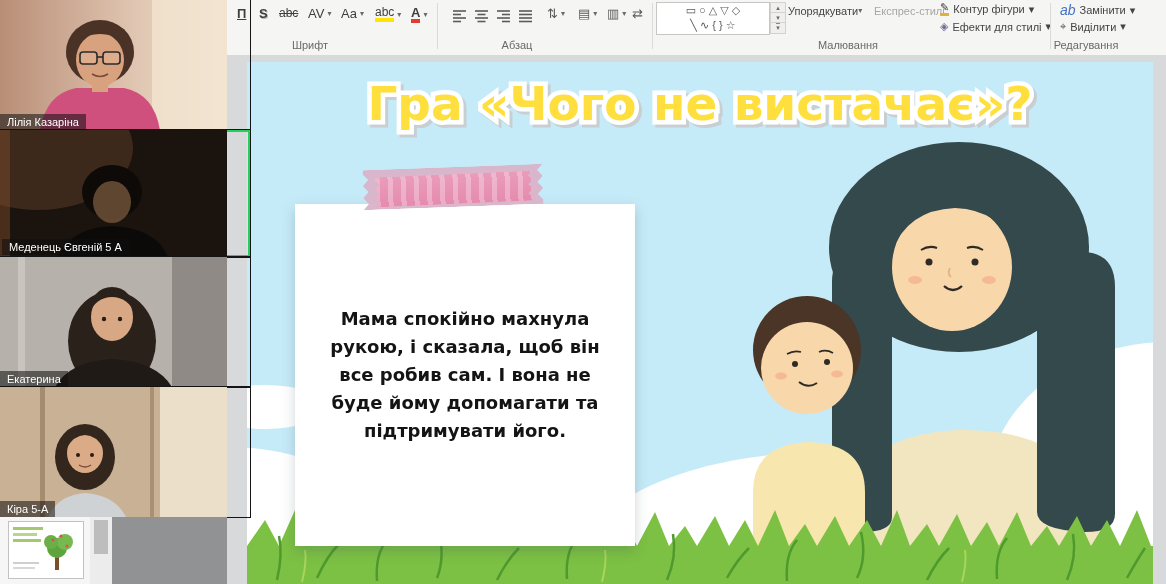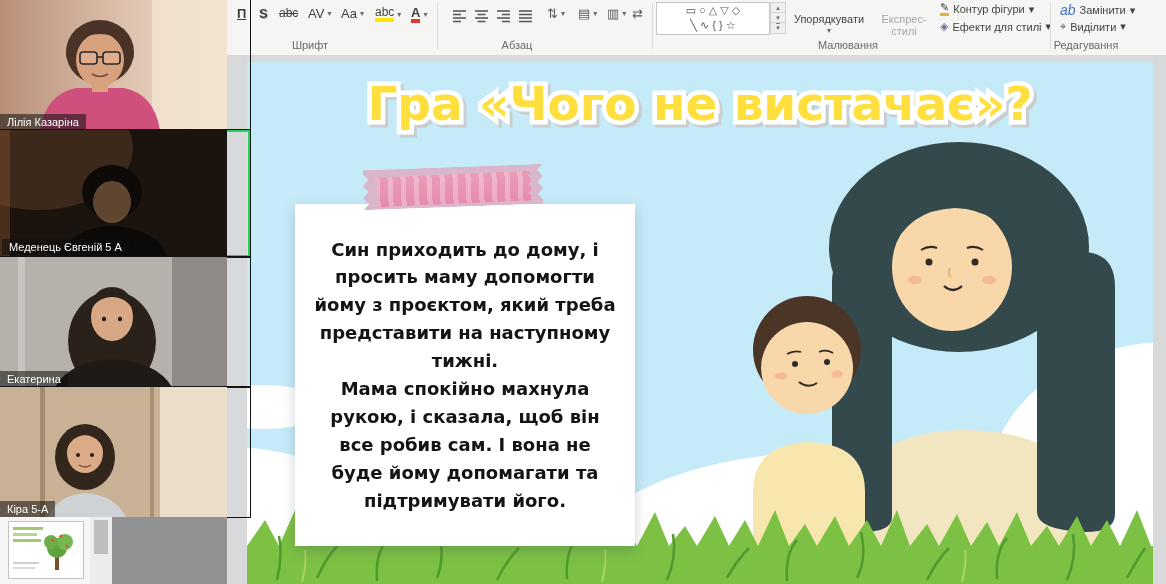--- a/index.html
+++ b/index.html
@@ -20,22 +20,22 @@
   .grp-label{position:absolute;top:39px;font-size:11px;color:#6b6968;text-align:center;}
   .vsep{position:absolute;top:3px;height:46px;width:1px;background:#dcdad8;}
   .align-svg{display:block;}
   .glyph{font-size:13px;color:#5a5a5a;}
   .gallery{position:absolute;left:656px;top:2px;width:112px;height:31px;background:#fff;
            border:1px solid #c8c6c4;font-size:11px;line-height:15px;color:#5a5a5a;
            text-align:center;overflow:hidden;}
   .gal-nav{position:absolute;left:770px;width:14px;height:10px;font-size:7px;color:#6b6968;
            text-align:center;line-height:10px;background:#f0efed;border:1px solid #d4d2d0;}
   .more-bar{border-top:1px solid #8a8886;}
-  .stack-btn{position:absolute;display:flex;flex-direction:column;align-items:center;
-             font-size:11px;color:#444;line-height:12px;margin-top:8px;}
+  .stack-btn{position:absolute;display:flex;align-items:flex-start;
+             font-size:11px;color:#444;line-height:12px;}
   .stack-btn .caret{font-size:8px;color:#6b6968;}
   .dim{color:#a8a6a4;}
   .row-btn{position:absolute;display:flex;align-items:center;gap:4px;font-size:11px;color:#444;}
   .pen-ic{font-size:11px;border-bottom:3px solid #e0b13c;line-height:11px;}
   .mini-ic{font-size:11px;color:#7a6a9a;}
   .ab-ic{font-size:14px;color:#4472c4;font-style:italic;}
 
   
   .workarea{position:absolute;left:227px;top:55px;right:0;bottom:0;background:#d7d9da;}
   .slide{position:absolute;left:20px;top:7px;width:906px;height:522px;background:#fca5a5;
@@ -287,21 +287,20 @@
             <path d="M55,520 Q60,500 58,488"></path>
             <path d="M355,520 Q360,500 358,488"></path>
             <path d="M715,520 Q720,500 718,488"></path>
           </g>
         </g>
 
         <text x="453" y="58" text-anchor="middle" font-family="DejaVu Sans, sans-serif" font-size="47" font-weight="bold" fill="#ffdf3d" stroke="#ffffff" stroke-width="9" paint-order="stroke" style="filter:drop-shadow(3px 3px 0 #c8ced1)">Гра «Чого не вистачає»?</text>
       </svg>
 
       <div class="note-card">
-        <p>Син приходить до дому, і просить маму допомогти йому з проєктом, який треба представити на наступному тижні.</p>
         <p>Мама спокійно махнула рукою, і сказала, щоб він все робив сам. І вона не буде йому допомагати та підтримувати його.</p>
       </div>
       <div class="tape tape-back"></div>
       <div class="tape tape-front"></div>
     </div>
   </div>
 
   <div class="zoom-strip">
 
     <div class="tile" style="top:0;height:130px">

